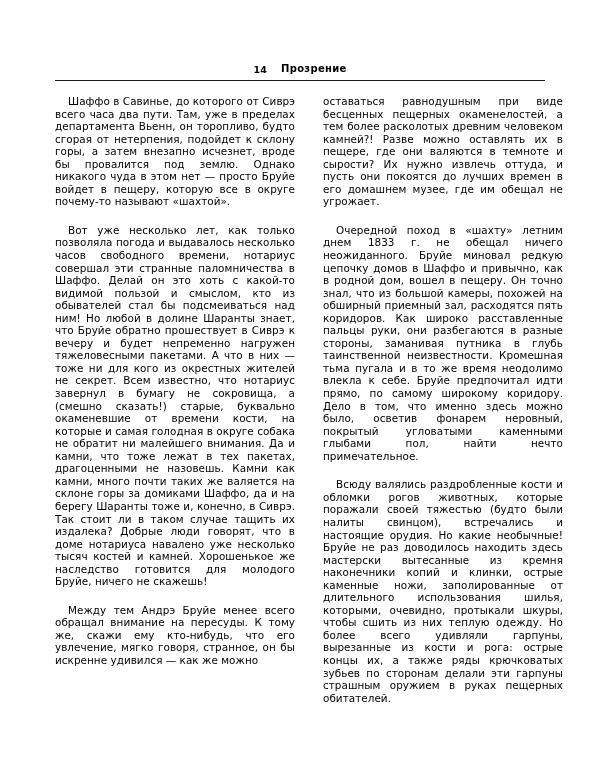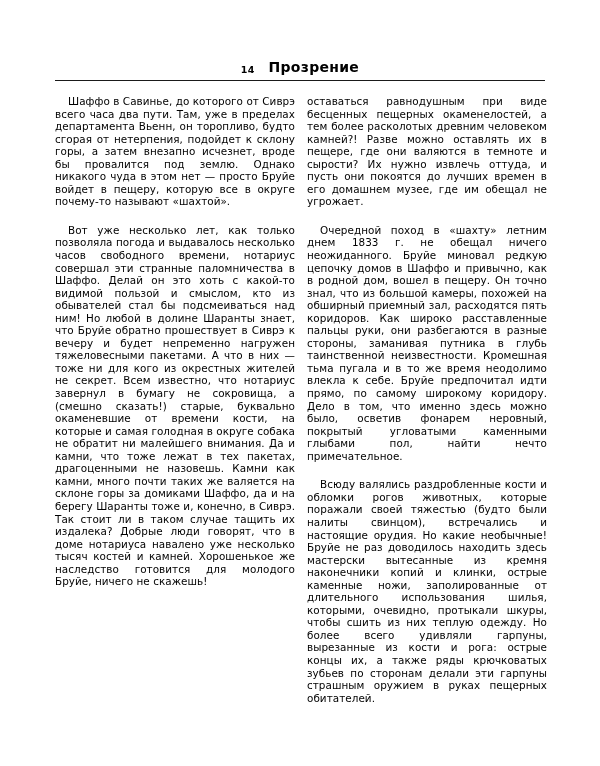--- a/index.html
+++ b/index.html
@@ -39,21 +39,21 @@
   }
   .folio {
     font-family: "DejaVu Sans", sans-serif;
     font-size: 9.5px;
     font-weight: bold;
     letter-spacing: 0.2px;
     line-height: 1;
   }
   .head-title {
     font-family: "DejaVu Sans", sans-serif;
-    font-size: 14px;
+    font-size: 10px;
     font-weight: bold;
     letter-spacing: 0.3px;
     line-height: 1;
   }
 
   .head-rule {
     position: absolute;
     left: 55px;
     top: 80px;
     width: 490px;
@@ -62,21 +62,21 @@
   }
 
   
   .columns {
     position: absolute;
     left: 55px;
     top: 95px;
     width: 492px;
     height: 630px;
     display: flex;
-    gap: 12px;
+    gap: 28px;
   }
   .col {
     width: 240px;
     flex: 0 0 240px;
   }
 
   p.para {
     margin: 0;
     text-align: justify;
     text-justify: inter-word;
@@ -105,20 +105,21 @@
     <span class="head-title">Прозрение</span>
   </div>
 
   <div class="head-rule"></div>
 
   <div class="columns">
 
     <div class="col">
       <p class="para">Шаффо в Савинье, до которого от Сиврэ всего часа два пути. Там, уже в пределах департамента Вьенн, он торопливо, будто сгорая от нетерпения, подойдет к склону горы, а затем внезапно исчезнет, вроде бы провалится под землю. Однако никакого чуда в этом нет — просто Бруйе войдет в пещеру, которую все в округе почему-то называют «шахтой».</p>
       <p class="para">Вот уже несколько лет, как только позволяла погода и выдавалось несколько часов свободного времени, нотариус совершал эти странные паломничества в Шаффо. Делай он это хоть с какой-то видимой пользой и смыслом, кто из обывателей стал бы подсмеиваться над ним! Но любой в долине Шаранты знает, что Бруйе обратно прошествует в Сиврэ к вечеру и будет непременно нагружен тяжеловесными пакетами. А что в них — тоже ни для кого из окрестных жителей не секрет. Всем известно, что нотариус завернул в бумагу не сокровища, а (смешно сказать!) старые, буквально окаменевшие от времени кости, на которые и самая голодная в округе собака не обратит ни малейшего внимания. Да и камни, что тоже лежат в тех пакетах, драгоценными не назовешь. Камни как камни, много почти таких же валяется на склоне горы за домиками Шаффо, да и на берегу Шаранты тоже и, конечно, в Сиврэ. Так стоит ли в таком случае тащить их издалека? Добрые люди говорят, что в доме нотариуса навалено уже несколько тысяч костей и камней. Хорошенькое же наследство готовится для молодого Бруйе, ничего не скажешь!</p>
+      <p class="para">Между тем Андрэ Бруйе менее всего обращал внимание на пересуды. К тому же, скажи ему кто-нибудь, что его увлечение, мягко говоря, странное, он бы искренне удивился — как же можно</p>
     </div>
 
     <div class="col">
       <p class="para no-indent">оставаться равнодушным при виде бесценных пещерных окаменелостей, а тем более расколотых древним человеком камней?! Разве можно оставлять их в пещере, где они валяются в темноте и сырости? Их нужно извлечь оттуда, и пусть они покоятся до лучших времен в его домашнем музее, где им обещал не угрожает.</p>
       <p class="para">Очередной поход в «шахту» летним днем 1833 г. не обещал ничего неожиданного. Бруйе миновал редкую цепочку домов в Шаффо и привычно, как в родной дом, вошел в пещеру. Он точно знал, что из большой камеры, похожей на обширный приемный зал, расходятся пять коридоров. Как широко расставленные пальцы руки, они разбегаются в разные стороны, заманивая путника в глубь таинственной неизвестности. Кромешная тьма пугала и в то же время неодолимо влекла к себе. Бруйе предпочитал идти прямо, по самому широкому коридору. Дело в том, что именно здесь можно было, осветив фонарем неровный, покрытый угловатыми каменными глыбами пол, найти нечто примечательное.</p>
       <p class="para">Всюду валялись раздробленные кости и обломки рогов животных, которые поражали своей тяжестью (будто были налиты свинцом), встречались и настоящие орудия. Но какие необычные! Бруйе не раз доводилось находить здесь мастерски вытесанные из кремня наконечники копий и клинки, острые каменные ножи, заполированные от длительного использования шилья, которыми, очевидно, протыкали шкуры, чтобы сшить из них теплую одежду. Но более всего удивляли гарпуны, вырезанные из кости и рога: острые концы их, а также ряды крючковатых зубьев по сторонам делали эти гарпуны страшным оружием в руках пещерных обитателей.</p>
     </div>
 
   </div>
 

